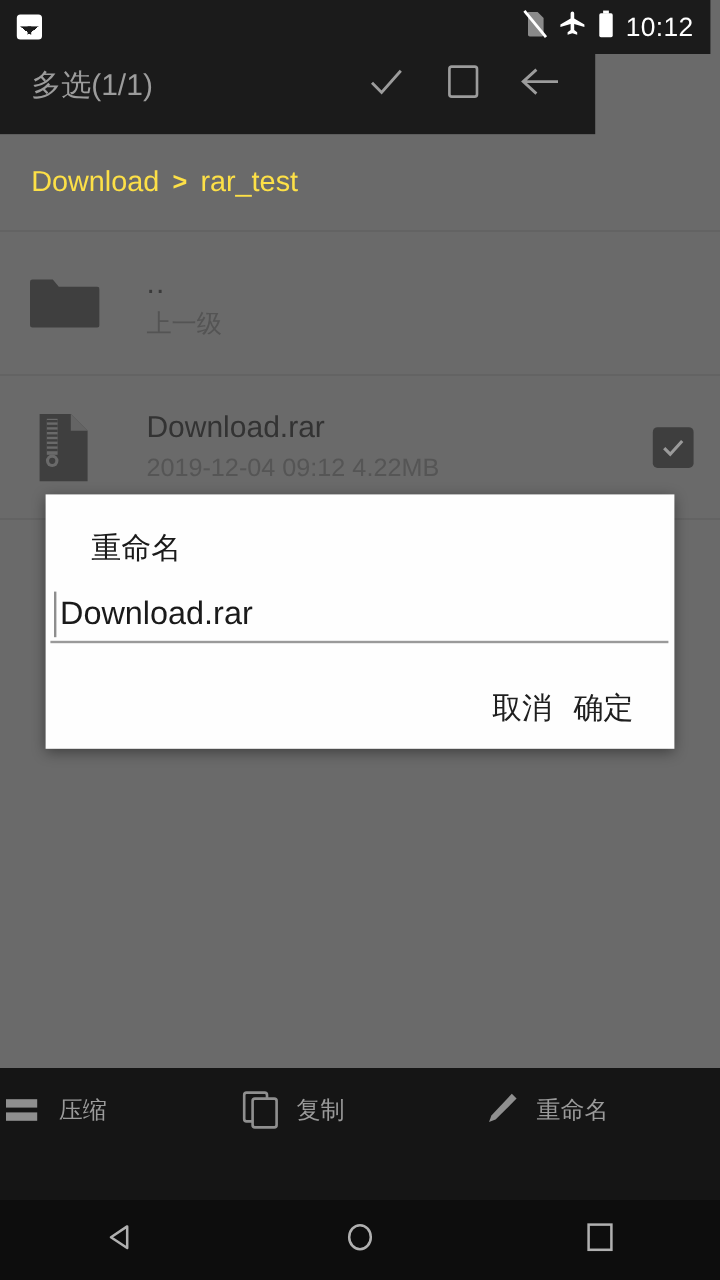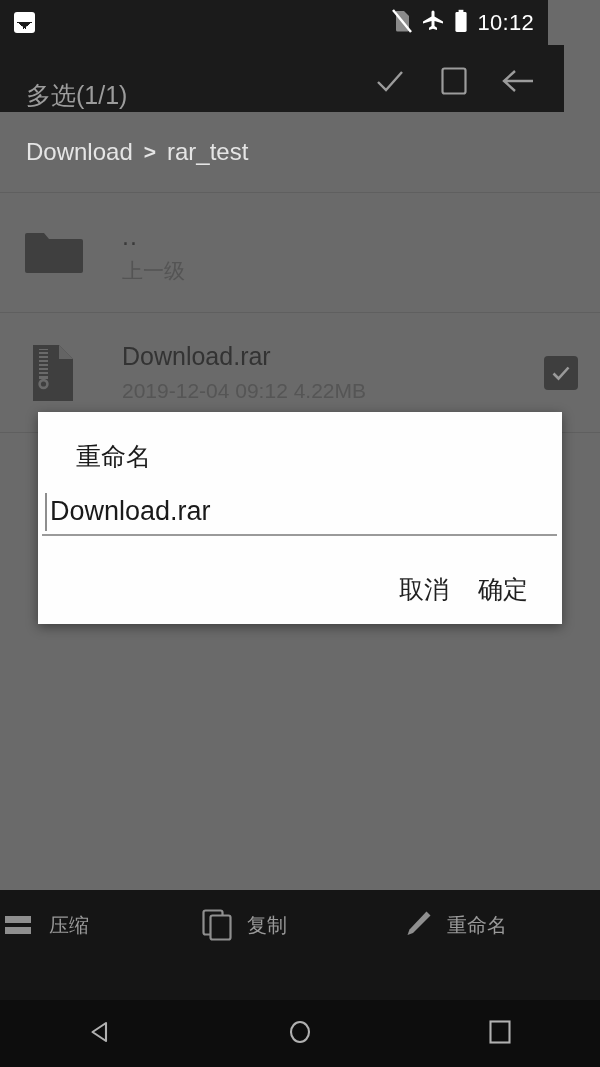--- a/index.html
+++ b/index.html
@@ -15,21 +15,21 @@
     width: 600px;
     height: 1067px;
     overflow: hidden;
     background: #6a6a6a;
   }
 
   
   #status-bar {
     position: absolute;
     top: 0; left: 0;
-    width: 548px; height: 45px;
+    width: 592px; height: 45px;
     background: #1b1b1b;
     display: flex;
     align-items: center;
     justify-content: space-between;
     padding: 0 14px;
     box-sizing: border-box;
   }
   .sb-left { display: flex; align-items: center; gap: 8px; }
   .sb-right { display: flex; align-items: center; gap: 9px; }
   .gallery-ic {
@@ -50,26 +50,26 @@
   .status-time {
     color: #fff;
     font-size: 22px;
     letter-spacing: 0.3px;
   }
 
   
   #app-bar {
     position: absolute;
     top: 45px; left: 0;
-    width: 564px; height: 67px;
+    width: 496px; height: 67px;
     background: #1b1b1b;
     display: flex;
-    align-items: flex-end;
+    align-items: center;
     box-sizing: border-box;
-    padding: 0 14px 0 26px;
+    padding: 0 14px 16px 26px;
   }
   #app-bar .title {
     color: #9c9c9c;
     font-size: 25px;
     flex: 1;
   }
   .bar-btn {
     width: 64px; height: 58px;
     display: flex;
     align-items: center;
@@ -84,21 +84,21 @@
     height: 778px;
     background: #6a6a6a;
   }
   #breadcrumb {
     height: 81px;
     display: flex;
     align-items: center;
     padding-left: 26px;
     border-bottom: 1px solid #5f5f5f;
     box-sizing: border-box;
-    color: #e5e5e5;
+    color: #fde047;
     font-size: 24px;
   }
   #breadcrumb .sep {
     margin: 0 11px;
     font-weight: bold;
     font-size: 21px;
   }
   .row {
     height: 120px;
     display: flex;
@@ -216,21 +216,21 @@
   #dialog .caret {
     position: absolute;
     left: 3px; top: 2px;
     width: 2px; height: 38px;
     background: #8e8e8e;
   }
   #dialog .dlg-actions {
     position: absolute;
     right: 34px; bottom: 18px;
     display: flex;
-    gap: 29px;
+    gap: 18px;
   }
   #dialog .dlg-btn {
     color: #1f1f1f;
     font-size: 25px;
   }
 </style>
 </head>
 <body>
 
 <div id="screen">

